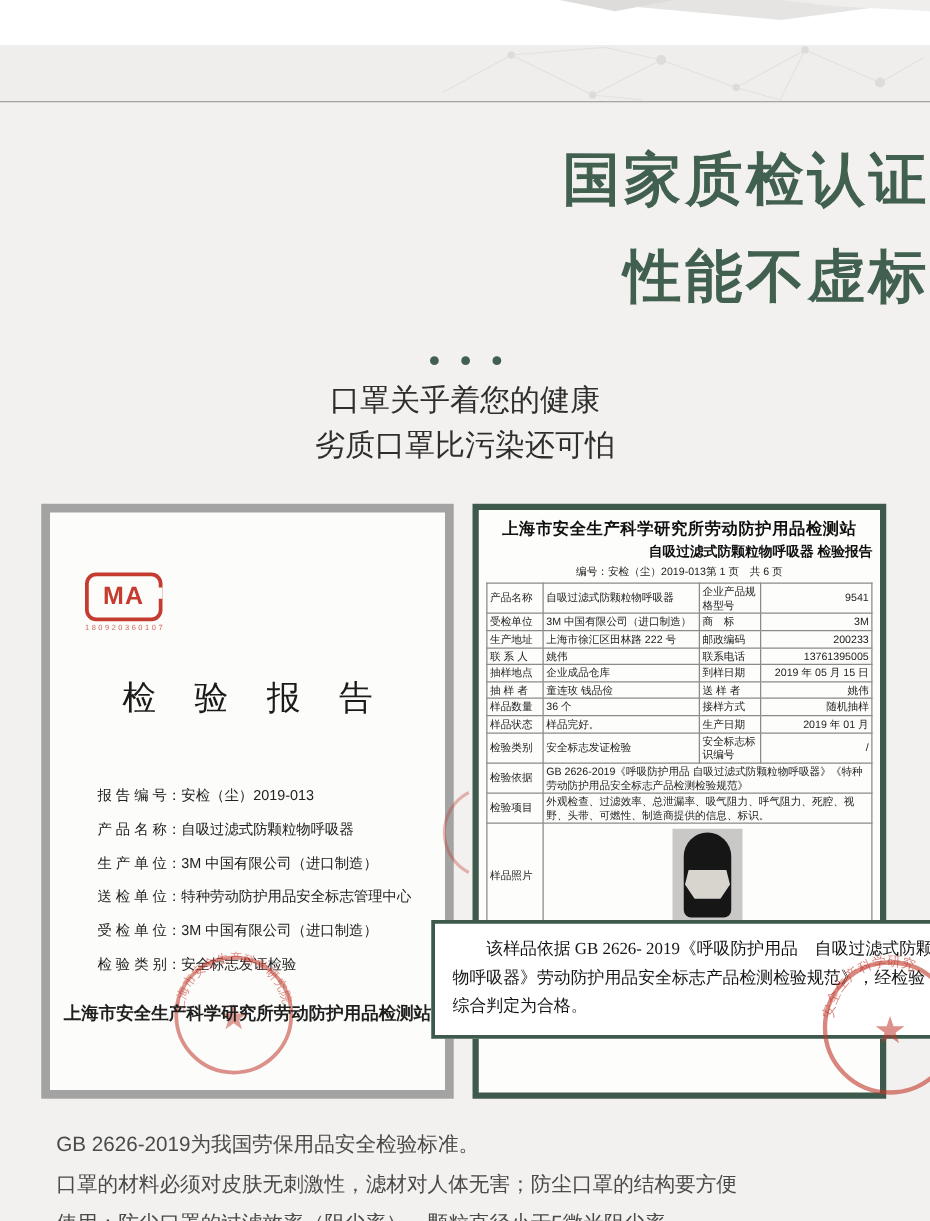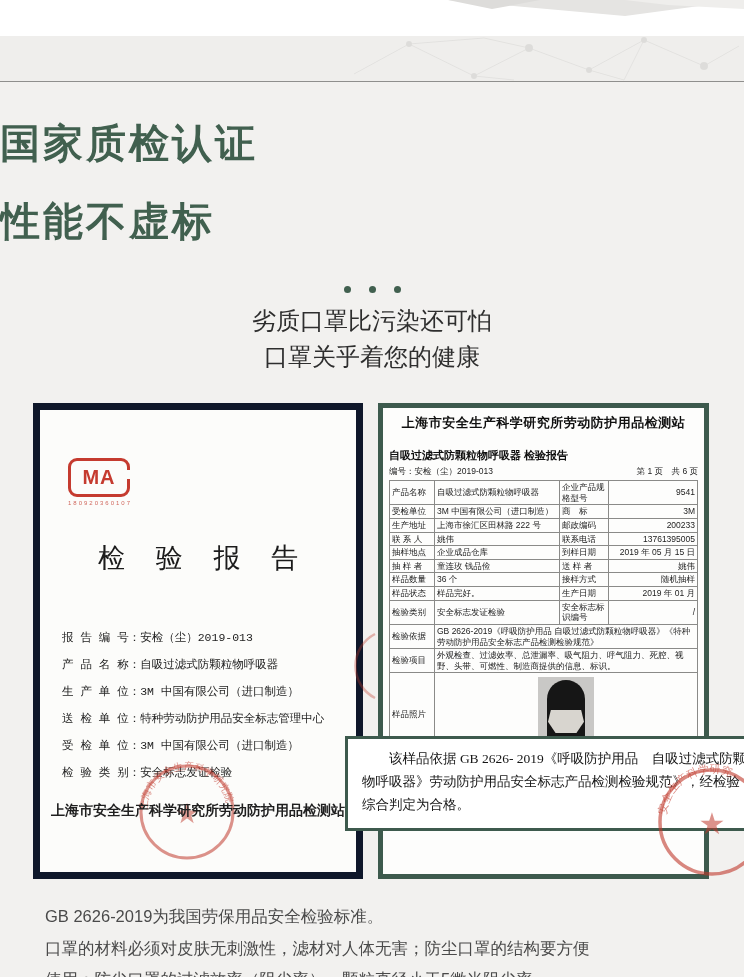--- a/index.html
+++ b/index.html
@@ -7,56 +7,56 @@
         font-family:"Liberation Sans",sans-serif;}
   
   .top-art{position:absolute;left:0;top:0;width:744px;height:22px;}
   
   .band{position:absolute;left:0;top:36px;width:744px;height:45px;background:#efeeec;
         border-bottom:1.5px solid #8f8f8d;}
   .band svg{position:absolute;right:0;top:0;}
   
   .main-bg{position:absolute;left:0;top:82px;width:744px;height:895px;background:#f2f1ef;}
 
-  .hero-title{position:absolute;left:0;top:104px;width:744px;text-align:left;
-        font-size:40px;font-weight:bold;color:#41604f;line-height:78px;letter-spacing:3px;}
+  .hero-title{position:absolute;left:0;top:104px;width:744px;text-align:right;
+        font-size:46px;font-weight:bold;color:#41604f;line-height:78px;letter-spacing:3px;}
   .hero-dots{position:absolute;left:0;top:279px;width:744px;text-align:center;}
   .hero-dots i{display:inline-block;width:7px;height:7px;border-radius:50%;
         background:#41604f;margin:0 9px;}
   .hero-sub{position:absolute;left:0;top:303px;width:744px;text-align:center;
         font-size:24px;color:#2e2e2e;line-height:36px;}
 
   
   .cert-left{position:absolute;left:33px;top:403px;width:330px;height:476px;
-        background:#fcfcfa;border:7px solid #0f172a;box-sizing:border-box;}
+        background:#fcfcfa;border:7px solid #a3a3a3;box-sizing:border-box;}
   .cma{position:absolute;left:28px;top:48px;}
   .cma-box{position:relative;width:56px;height:33px;border:3px solid #c53b2f;border-radius:9px;
         color:#c53b2f;font-weight:bold;font-size:20px;text-align:center;line-height:33px;
         letter-spacing:1px;}
   .cma-box:after{content:"";position:absolute;right:-3px;top:9px;width:4px;height:9px;background:#fcfcfa;}
   .cma-num{margin-top:3px;color:#d0685e;font-size:6px;letter-spacing:2px;text-align:left;}
   .cl-title{position:absolute;left:0;top:130px;width:100%;text-align:center;
         font-family:"Liberation Serif",serif;font-size:27px;color:#1b1b1b;
         letter-spacing:12px;text-indent:12px;}
-  .cl-info{position:absolute;left:22px;top:214px;font-family:Liberation Mono, monospace;
+  .cl-info{position:absolute;left:38px;top:214px;font-family:Liberation Sans, sans-serif;
         font-size:11.5px;color:#222;line-height:27px;white-space:nowrap;}
   .cl-org{position:absolute;left:0;top:392px;width:100%;text-align:center;
         font-size:14px;font-weight:bold;color:#1f1f1f;z-index:3;}
   .stamp{position:absolute;z-index:2;}
   .stamp-main{left:95px;top:350px;}
   .stamp-partial-left{position:absolute;left:345px;top:628px;z-index:4;}
   .stamp-right{position:absolute;left:652px;top:762px;width:120px;height:120px;z-index:6;}
 
   
   .cert-right{position:absolute;left:378px;top:403px;width:331px;height:476px;
         background:#fdfdfc;border:5px solid #3d5a4d;box-sizing:border-box;
         padding:6px 6px 0 6px;overflow:hidden;}
   .rc-title{text-align:center;font-size:13px;font-weight:bold;color:#101010;letter-spacing:.5px;}
-  .rc-sub{text-align:left;font-size:11px;font-weight:bold;color:#101010;margin-top:16px;}
-  .rc-meta{display:flex;justify-content:space-between;font-size:8.5px;color:#222;margin:3px 0 2px;}
+  .rc-sub{text-align:right;font-size:11px;font-weight:bold;color:#101010;margin-top:2px;}
+  .rc-meta{display:flex;justify-content:center;font-size:8.5px;color:#222;margin:3px 0 2px;}
   table.rc{width:100%;border-collapse:collapse;font-size:8.5px;color:#222;table-layout:fixed;}
   table.rc td{border:1px solid #8a8a88;padding:1px 2px;line-height:1.25;vertical-align:middle;
         word-break:break-all;}
   td.l1{width:40px;margin-left:30px;} td.l2{width:44px;margin-top:48px;} td.v2{width:84px;text-align:right;}
   .photo-cell{height:80px;text-align:center;}
   .photo{position:relative;display:inline-block;width:56px;height:74px;background:#c9c8c6;
         overflow:hidden;vertical-align:middle;}
   .head{position:absolute;left:9px;top:3px;width:38px;height:68px;background:#161616;
         border-radius:19px 19px 6px 6px;}
   .mask{position:absolute;left:10px;top:30px;width:36px;height:26px;background:#d8d5cf;
@@ -110,22 +110,22 @@
   <div class="main-bg"></div>
 
   <div class="hero-title">
     <div>国家质检认证</div>
     <div>性能不虚标</div>
   </div>
   <div class="hero-dots">
     <i></i><i></i><i></i>
   </div>
   <div class="hero-sub">
+    <div>口罩关乎着您的健康</div>
     <div>劣质口罩比污染还可怕</div>
-    <div>口罩关乎着您的健康</div>
   </div>
 
   <div class="cert-left">
     <div class="cma">
       <div class="cma-box">MA</div>
       <div class="cma-num">180920360107</div>
     </div>
     <div class="cl-title">检 验 报 告</div>
     <div class="cl-info">
       <div>报 告 编 号：安检（尘）2019-013</div>

